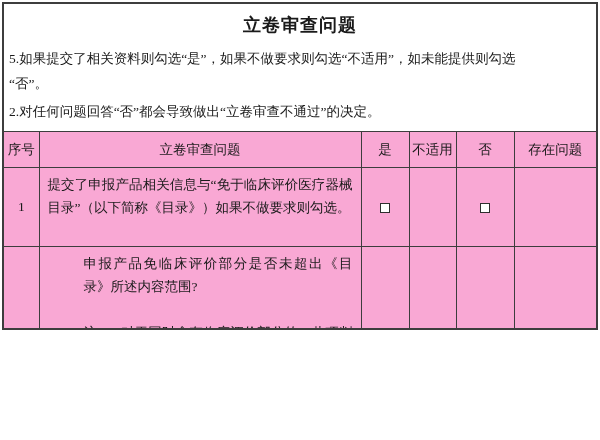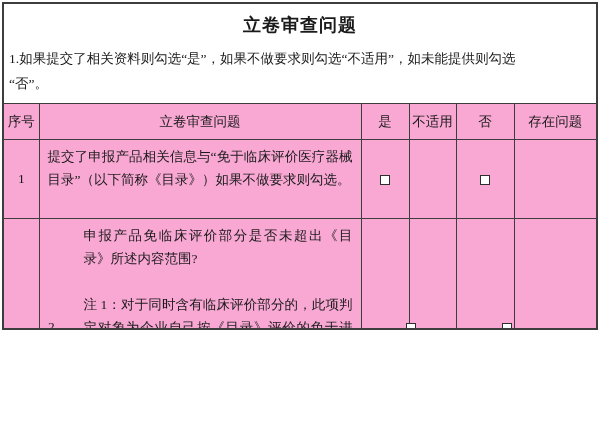--- a/index.html
+++ b/index.html
@@ -79,22 +79,23 @@
   }
 </style>
 </head>
 <body>
 
 <div class="doc">
 
   <div class="title">立卷审查问题</div>
 
   <div class="notes">
-    <div class="note note-1">1.如果提交了相关资料则勾选“是”，如果不做要求则勾选“不适用”，如未能提供则勾选
+    <div class="note note-1">5.如果提交了相关资料则勾选“是”，如果不做要求则勾选“不适用”，如未能提供则勾选
  “否”。</div>
+    <div class="note note-2">2.对任何问题回答“否”都会导致做出“立卷审查不通过”的决定。</div>
   </div>
 
   <table class="grid">
     <colgroup>
       <col style="width:35px">
       <col style="width:322px">
       <col style="width:48px">
       <col style="width:47px">
       <col style="width:58px">
       <col style="width:82px">

